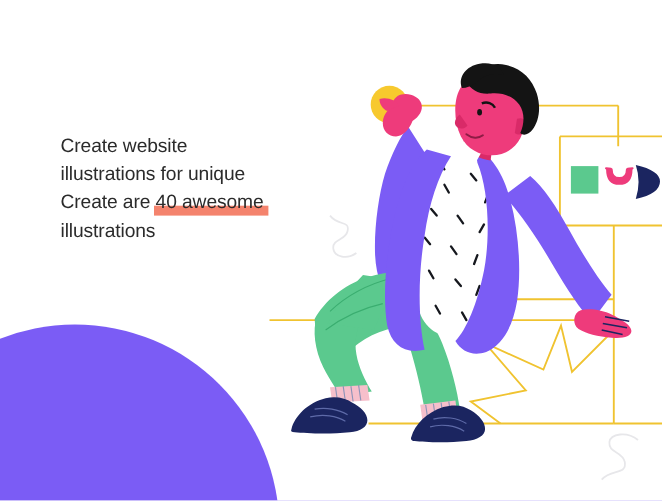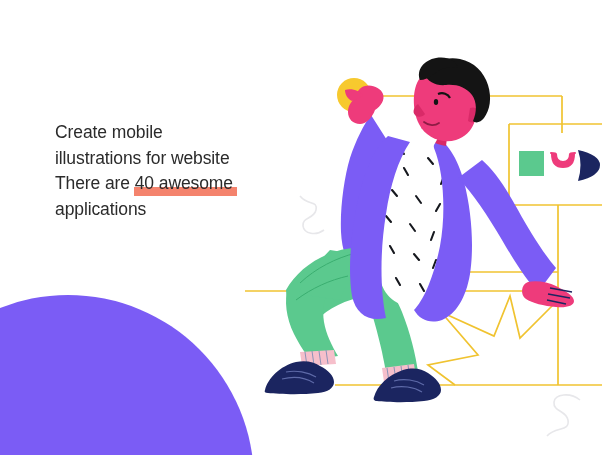--- a/index.html
+++ b/index.html
@@ -233,19 +233,19 @@
     <path d="M420 80 C416 70 424 60 436 58 C448 56 456 61 458 68
              C450 66 440 68 434 74 C429 78 424 80 420 80 Z" fill="#141414"></path>
 
     <path d="M438 94 C443 92 448 94 450 98" stroke="#141414" stroke-width="2.2" fill="none"></path>
     <ellipse cx="436" cy="102" rx="2.2" ry="3" fill="#141414"></ellipse>
 
     <path d="M424 122 C429 126 435 126 439 123" stroke="#8E1C45" stroke-width="1.8" fill="none" stroke-linecap="round"></path>
   </svg>
 
   <div class="headline">
-    <div class="hl-line">Create mobile</div>
-    <div class="hl-line">illustrations for website</div>
-    <div class="hl-line"><span>There are </span><span class="hl-mark"><span class="bar"></span><span>40 awesome</span></span></div>
-    <div class="hl-line">applications</div>
+    <div class="hl-line">Create website</div>
+    <div class="hl-line">illustrations for unique</div>
+    <div class="hl-line"><span>Create are </span><span class="hl-mark"><span class="bar"></span><span>40 awesome</span></span></div>
+    <div class="hl-line">illustrations</div>
   </div>
 
 </div>
 
 </body></html>

